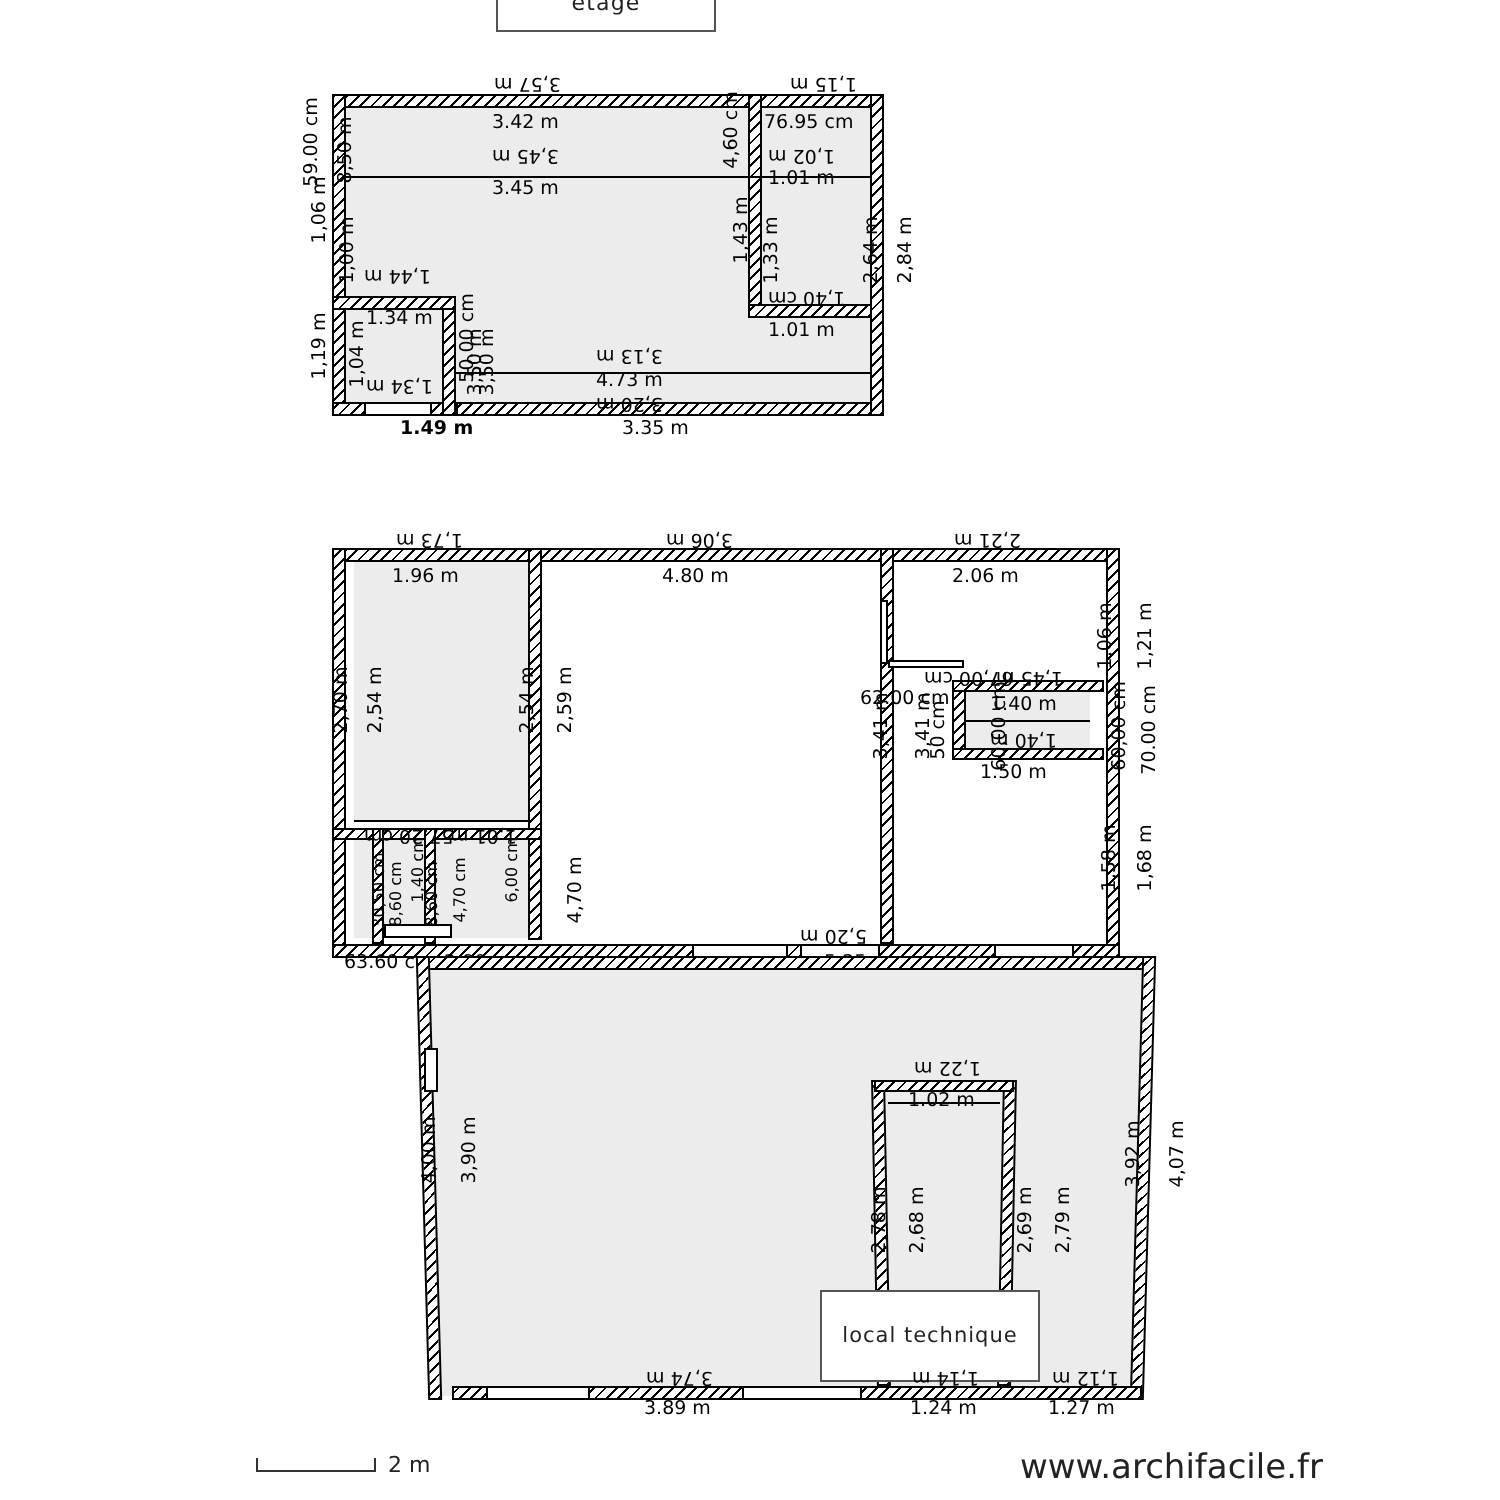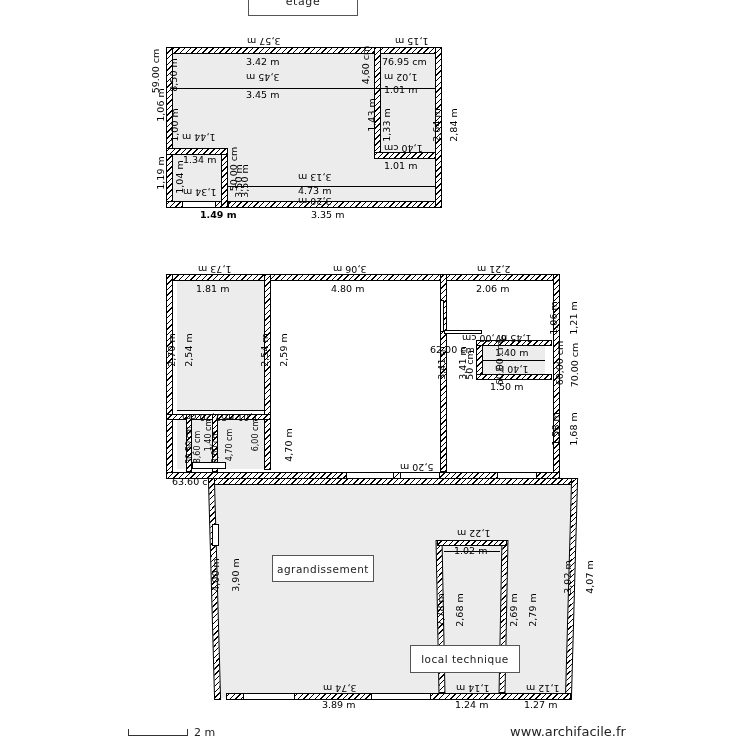--- a/index.html
+++ b/index.html
@@ -38,21 +38,21 @@
   
   .roomlabel{position:absolute;border:1px solid #555;background:#fff;
              display:flex;align-items:center;justify-content:center;
              font-size:10.5px;letter-spacing:.5px;color:#222;box-sizing:border-box;}
 
   
   #scalebar{position:absolute;left:128px;top:729px;width:60px;height:7px;
             border-left:1.5px solid #333;border-right:1.5px solid #333;
             border-bottom:1.5px solid #333;box-sizing:border-box;}
   #scalelabel{position:absolute;left:194px;top:726px;font-size:11px;color:#222;}
-  #brand{position:absolute;left:510px;top:724px;font-size:13px;color:#222;}
+  #brand{position:absolute;left:510px;top:724px;font-size:17px;color:#222;}
 </style>
 </head>
 <body>
 
 <div id="stage">
 
   <div class="plaque" style="left:248px;top:-14px;width:110px;height:30px;">
     <span>etage</span>
   </div>
 
@@ -158,21 +158,21 @@
 
     <div class="gap" style="left:346px;top:472px;width:48px;height:7px;"></div>
     <div class="gap" style="left:400px;top:472px;width:40px;height:7px;"></div>
     <div class="gap" style="left:497px;top:472px;width:40px;height:7px;"></div>
     <div class="gap" style="left:192px;top:462px;width:34px;height:7px;"></div>
 
     <div class="dim r180" style="left:198px;top:264px;">1,73 m</div>
     <div class="dim r180" style="left:333px;top:264px;">3,06 m</div>
     <div class="dim r180" style="left:477px;top:264px;">2,21 m</div>
 
-    <div class="dim" style="left:196px;top:284px;">1.81 m</div>
+    <div class="dim" style="left:196px;top:284px;">1.96 m</div>
     <div class="dim" style="left:331px;top:284px;">4.80 m</div>
     <div class="dim" style="left:476px;top:284px;">2.06 m</div>
 
     <div class="dim r90" style="left:155px;top:345px;">2,70 m</div>
     <div class="dim r90" style="left:172px;top:345px;">2,54 m</div>
     <div class="dim r90" style="left:248px;top:345px;">2,54 m</div>
     <div class="dim r90" style="left:267px;top:345px;">2,59 m</div>
 
     <div class="dim r180" style="left:225px;top:412px;">1,01 m</div>
     <div class="dim r180" style="left:182px;top:412px;">57,20 cm</div>
@@ -221,24 +221,21 @@
 
     <div class="wall v" style="left:437px;top:540px;width:7px;height:153px;transform:skewX(1.1deg);"></div>
     <div class="wall v" style="left:500px;top:540px;width:7px;height:153px;transform:skewX(-1.1deg);"></div>
     <div class="wall" style="left:437px;top:540px;width:70px;height:6px;"></div>
     <div class="ln h" style="left:444px;top:551px;width:56px;"></div>
 
     <div class="gap" style="left:243px;top:693px;width:52px;height:7px;"></div>
     <div class="gap" style="left:371px;top:693px;width:60px;height:7px;"></div>
     <div class="gap" style="left:212px;top:524px;width:7px;height:22px;"></div>
 
-    <div class="roomlabel" style="left:272px;top:555px;width:102px;height:27px;">
-      <span>agrandissement</span>
-    </div>
-    <div class="roomlabel" style="left:410px;top:645px;width:110px;height:28px;">
+    <div class="roomlabel" style="left:410px;top:645px;width:110px;height:46px;">
       <span>local technique</span>
     </div>
 
     <div class="dim r90" style="left:199px;top:570px;">4,00 m</div>
     <div class="dim r90" style="left:219px;top:570px;">3,90 m</div>
     <div class="dim r90" style="left:551px;top:572px;">3,92 m</div>
     <div class="dim r90" style="left:573px;top:572px;">4,07 m</div>
 
     <div class="dim r180" style="left:323px;top:683px;">3,74 m</div>
     <div class="dim" style="left:322px;top:700px;">3.89 m</div>

